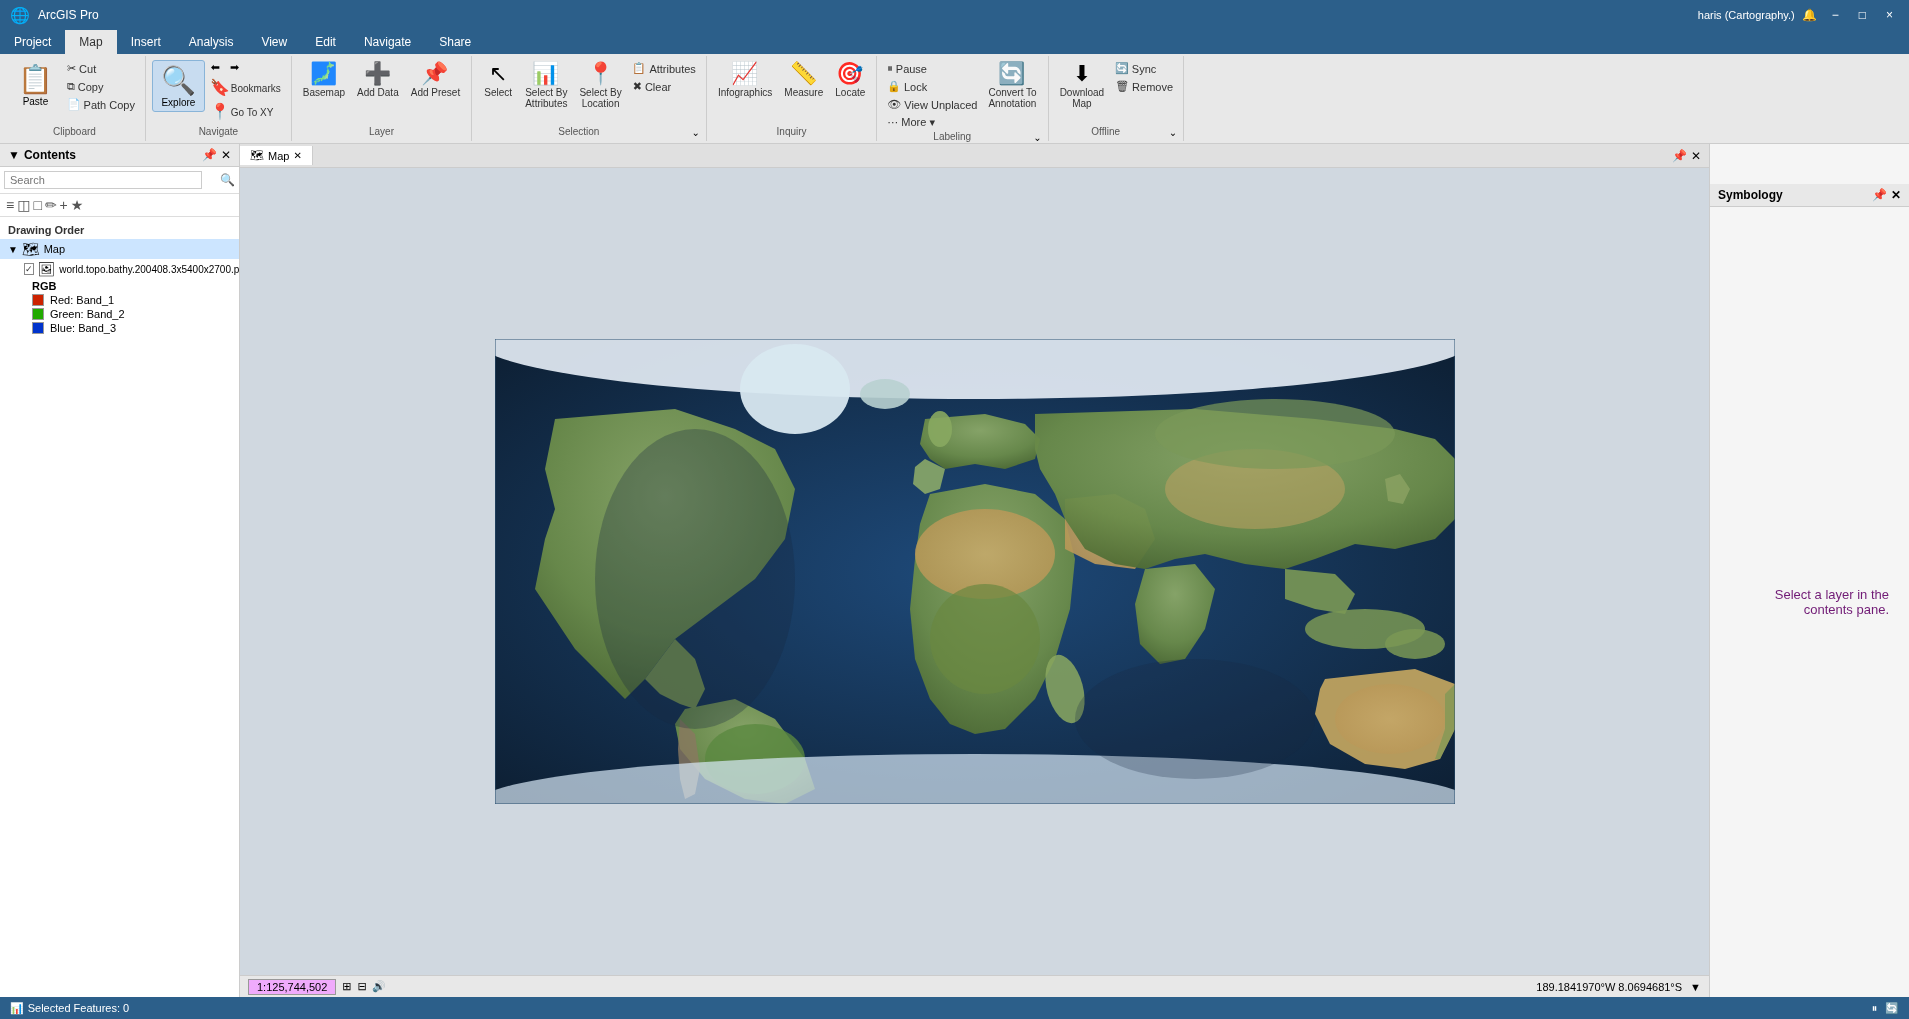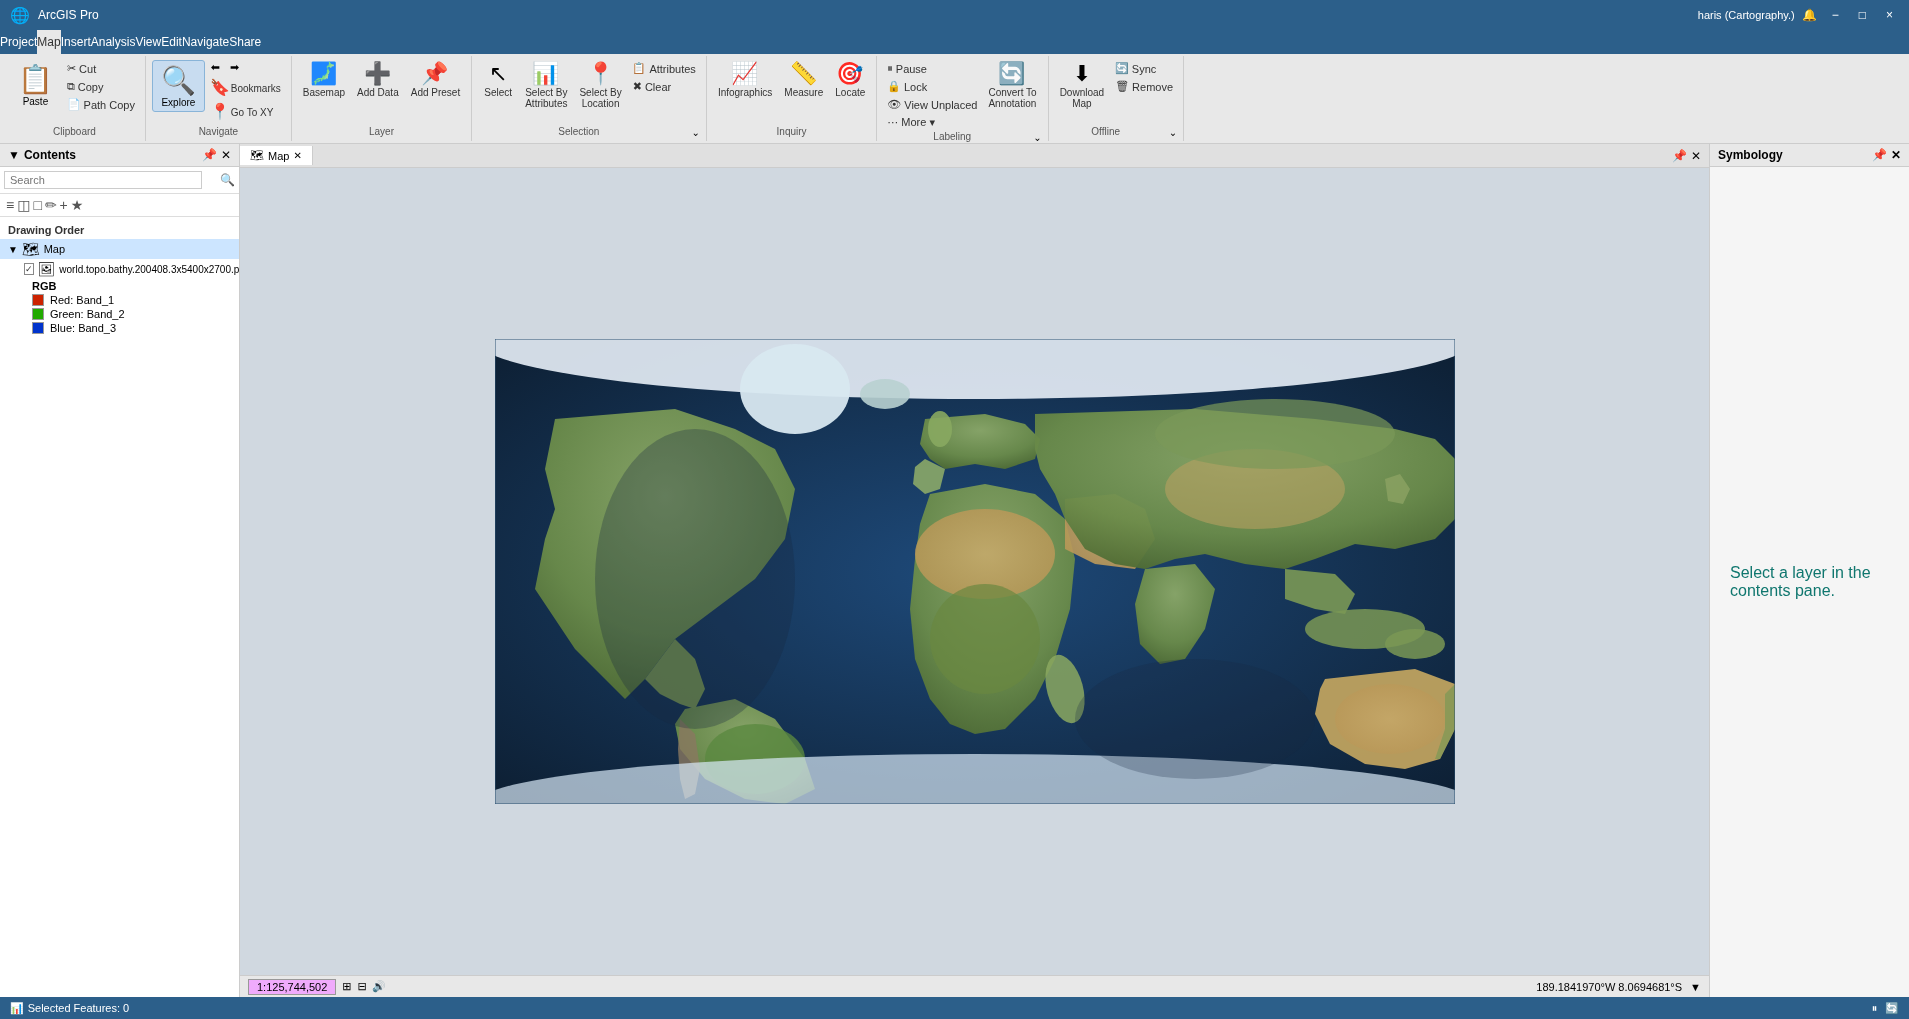--- a/index.html
+++ b/index.html
@@ -18,21 +18,21 @@
     #title-bar-left { display: flex; align-items: center; gap: 8px; font-size: 12px; }
     #title-bar-right { display: flex; align-items: center; gap: 8px; font-size: 12px; }
 
     
     #ribbon-tabs {
       background: #2c5f8a;
       display: flex;
       height: 24px;
     }
     .ribbon-tab {
-      padding: 4px 0;
+      padding: 4px 14px;
       color: white;
       font-size: 12px;
       cursor: pointer;
       display: flex;
       align-items: center;
     }
     .ribbon-tab.active {
       background: #e8e8e8;
       color: #333;
     }
@@ -237,29 +237,30 @@
     }
     #symbology-header {
       background: #e8e8e8;
       border-bottom: 1px solid #ccc;
       padding: 4px 8px;
       display: flex;
       align-items: flex-end;
       justify-content: space-between;
       font-size: 12px;
       font-weight: 600;
+      margin-top: 40px;
     }
     #symbology-body {
       flex: 1;
       display: flex;
       align-items: center;
       justify-content: center;
-      color: #0f766e;
-      font-size: 16px;
-      text-align: left;
+      color: #701a75;
+      font-size: 13px;
+      text-align: right;
       padding: 20px;
     }
 
     
     #status-bar {
       height: 22px;
       background: #2c5f8a;
       color: white;
       font-size: 11px;
       display: flex;

